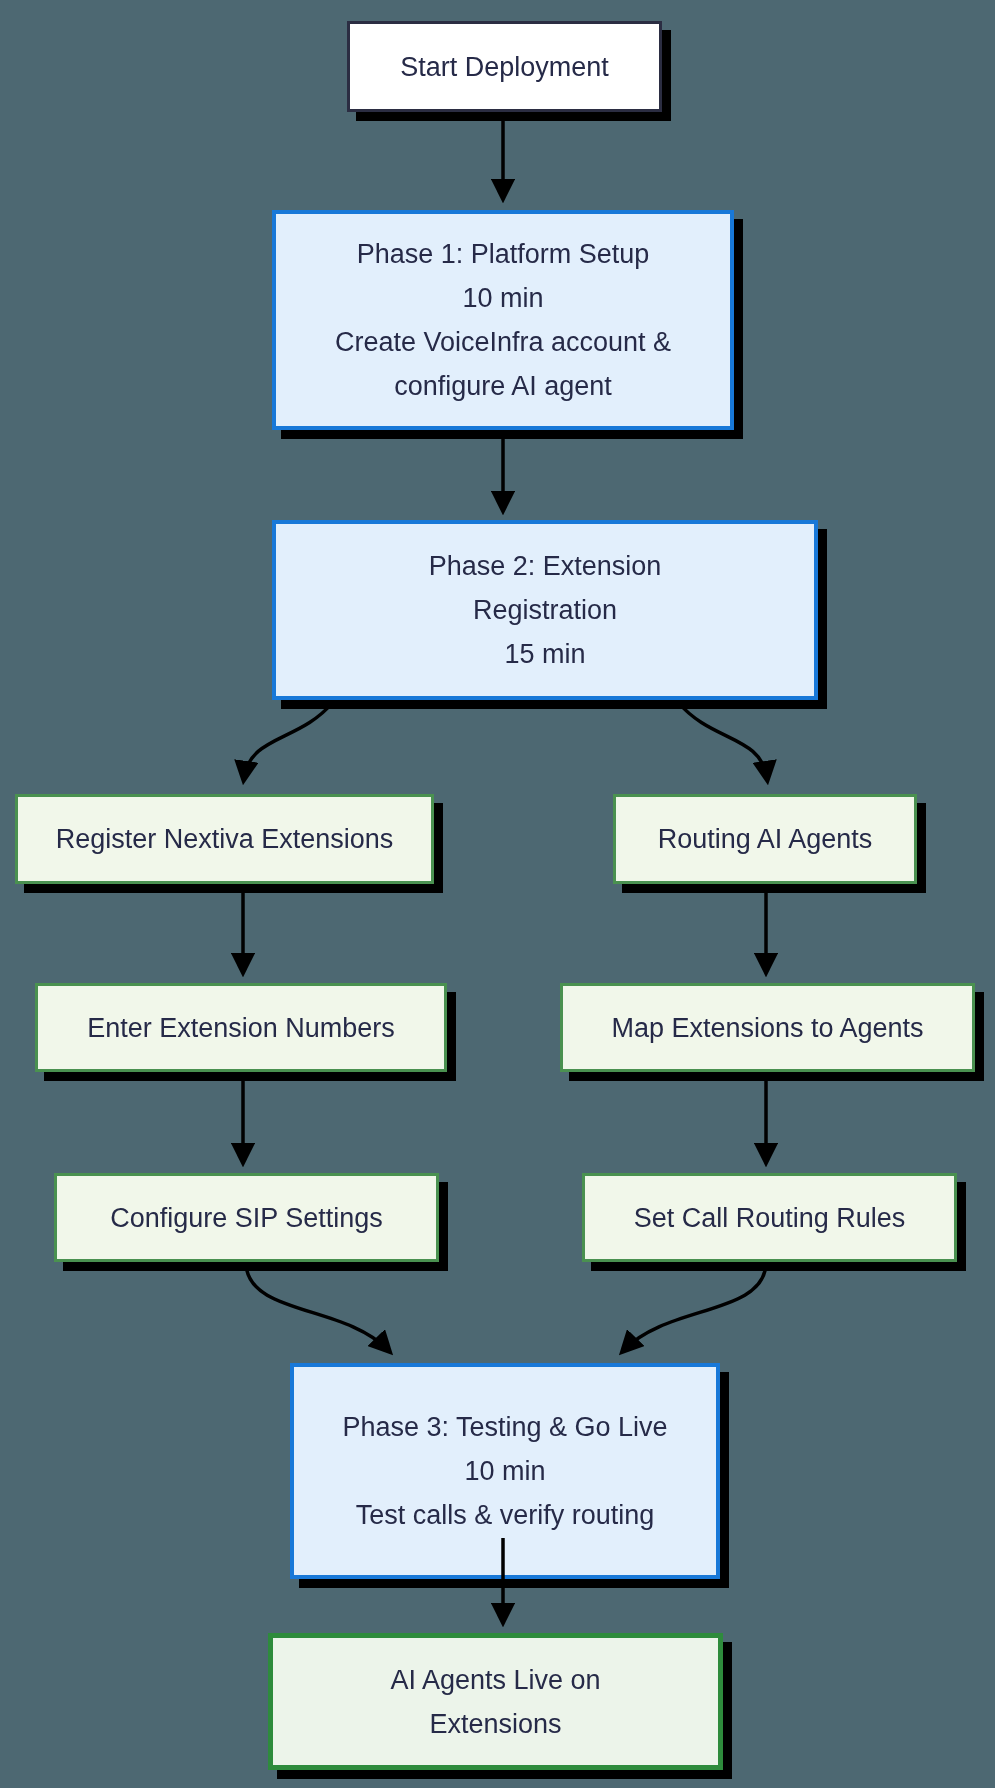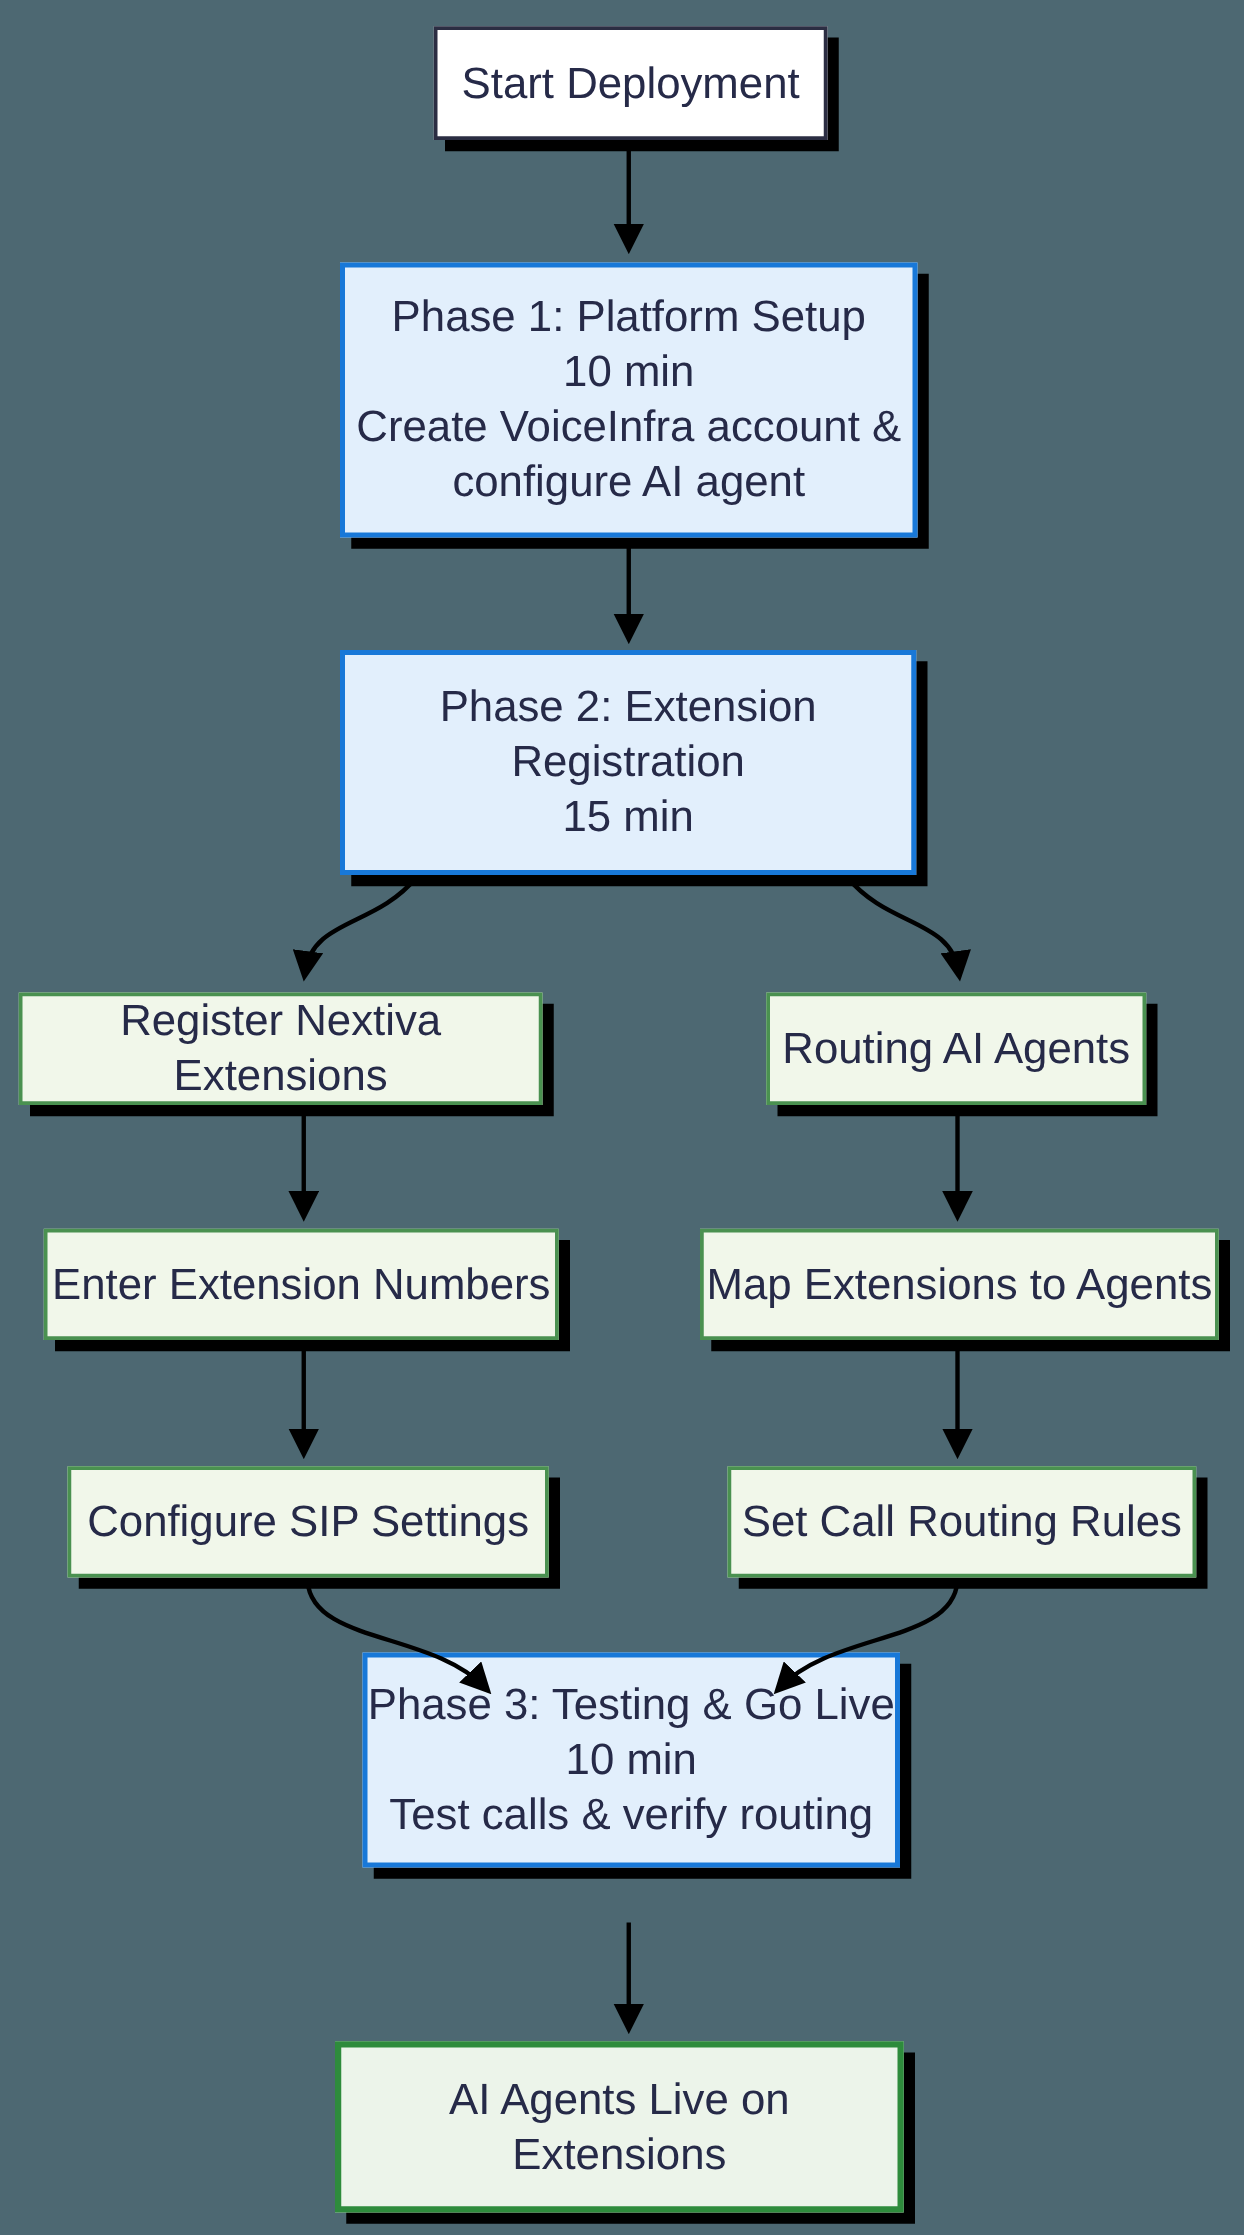--- a/index.html
+++ b/index.html
@@ -23,21 +23,21 @@
     background:var(--canvas-bg);
     font-family:"Liberation Sans", sans-serif;
     overflow:hidden;
   }
   .node{
     position:absolute;
     box-sizing:border-box;
     display:flex;align-items:center;justify-content:center;
     text-align:center;
     color:var(--text);
-    font-size:35px;
+    font-size:27px;
     line-height:44px;
     font-weight:400;
     box-shadow:9px 9px 0 var(--shadow);
   }
   .node-label{white-space:pre-line;}
   .node.start{background:var(--start-fill);border:3px solid var(--start-border);}
   .node.phase{background:var(--phase-fill);border:4px solid var(--phase-border);}
   .node.task{background:var(--task-fill);border:3px solid var(--task-border);}
   .node.result{background:var(--result-fill);border:5px solid var(--result-border);}
   svg.edges{position:absolute;left:0;top:0;pointer-events:none;}
@@ -52,21 +52,21 @@
     <span class="node-label">Start Deployment</span>
   </div>
 
   <div class="node phase" style="left:272px;top:210px;width:462px;height:220px">
     <span class="node-label">Phase 1: Platform Setup
 10 min
 Create VoiceInfra account &amp;
 configure AI agent</span>
   </div>
 
-  <div class="node phase" style="left:272px;top:520px;width:461px;height:180px">
+  <div class="node phase" style="left:272px;top:520px;width:546px;height:180px">
     <span class="node-label">Phase 2: Extension
 Registration
 15 min</span>
   </div>
 
   <div class="node task" style="left:15px;top:794px;width:419px;height:90px">
     <span class="node-label">Register Nextiva Extensions</span>
   </div>
 
   <div class="node task" style="left:613px;top:794px;width:304px;height:90px">
@@ -82,21 +82,21 @@
   </div>
 
   <div class="node task" style="left:54px;top:1173px;width:385px;height:89px">
     <span class="node-label">Configure SIP Settings</span>
   </div>
 
   <div class="node task" style="left:582px;top:1173px;width:375px;height:89px">
     <span class="node-label">Set Call Routing Rules</span>
   </div>
 
-  <div class="node phase" style="left:290px;top:1322px;width:430px;height:172px">
+  <div class="node phase" style="left:290px;top:1363px;width:430px;height:216px">
     <span class="node-label">Phase 3: Testing &amp; Go Live
 10 min
 Test calls &amp; verify routing</span>
   </div>
 
   <div class="node result" style="left:268px;top:1633px;width:455px;height:137px">
     <span class="node-label">AI Agents Live on
 Extensions</span>
   </div>
 

